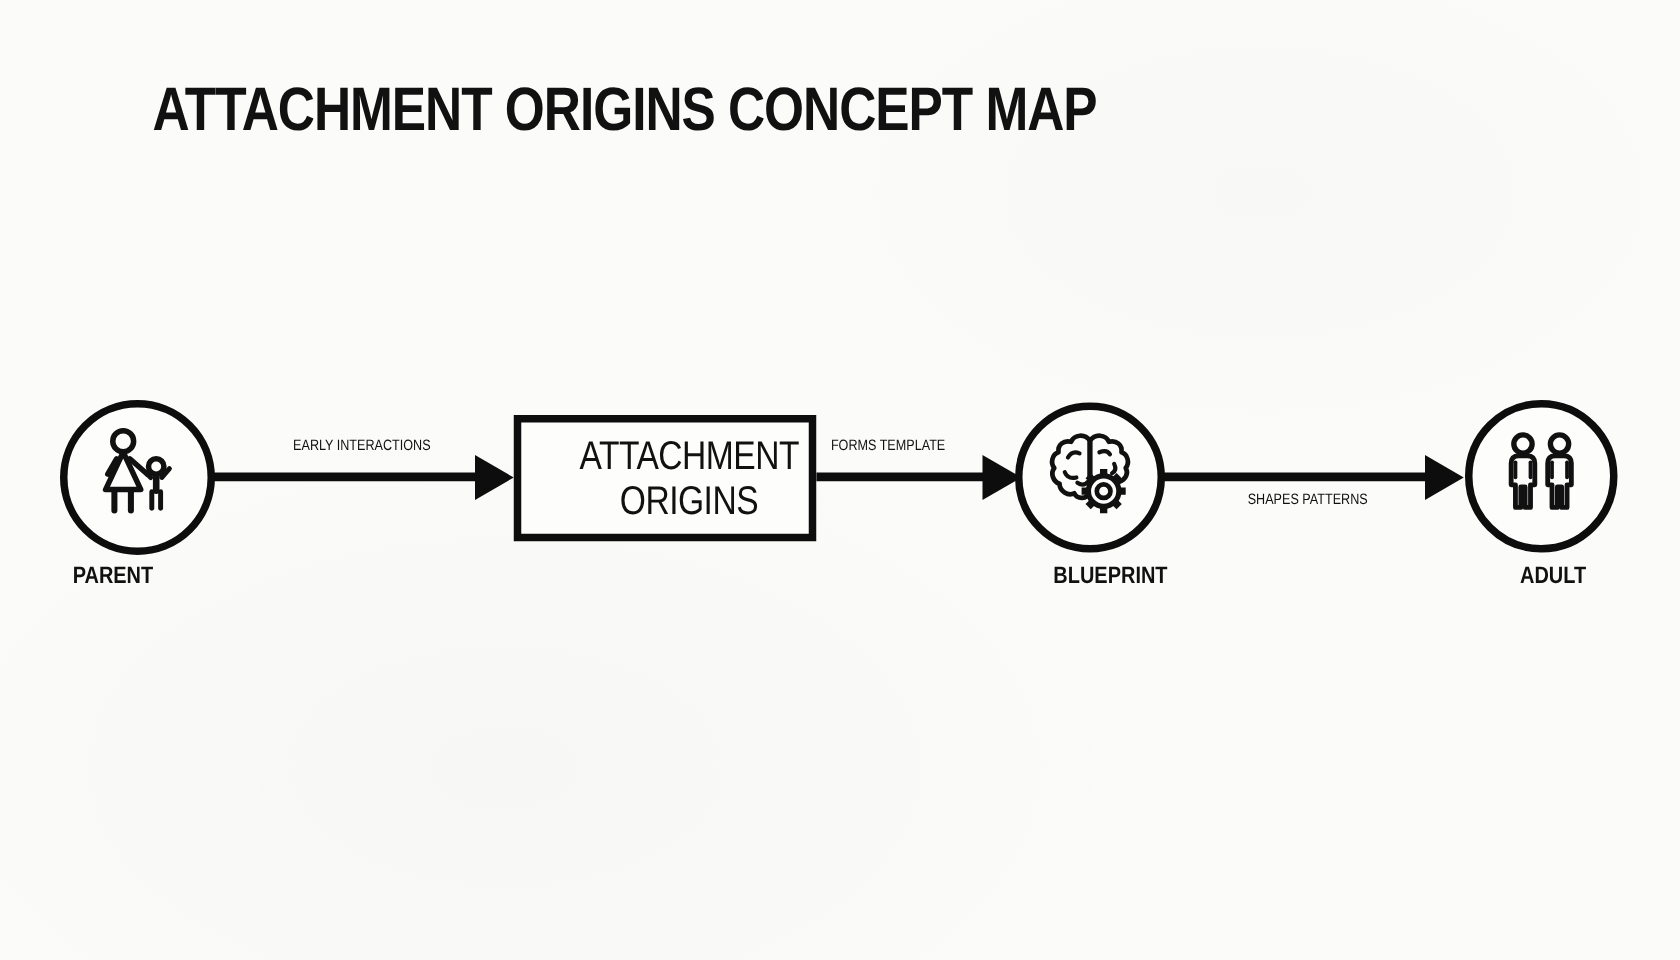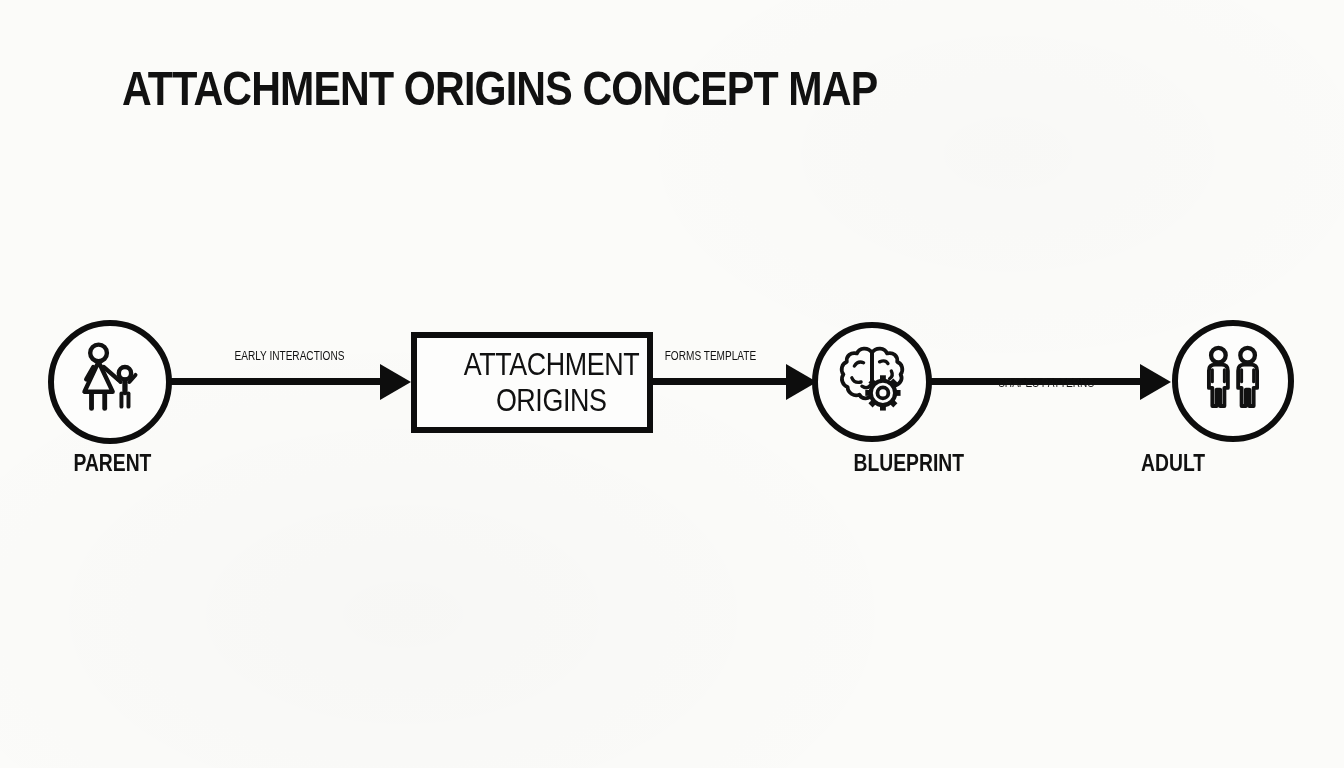--- a/index.html
+++ b/index.html
@@ -63,23 +63,22 @@
   }
   .node-box .box-label {
     font-size: 32px;
     font-weight: normal;
     line-height: 1.12;
     letter-spacing: -0.5px;
     width: 170px; 
   }
   .node-label {
     position: absolute;
-    font-size: 23px;
+    font-size: 19px;
     font-weight: bold;
-    text-align: center;
     white-space: nowrap;
   }
   .edge-label {
     position: absolute;
     font-size: 12px;
     font-weight: normal;
     text-align: center;
     white-space: nowrap;
   }
   .edge-line {
@@ -113,21 +112,21 @@
   <div class="edge-line" style="left:168px; top:378px; width:214px;"></div>
   <div class="edge-head" style="left:380px; top:364px;"></div>
   <div class="edge-label" style="left:189px; top:349px; width:200px;"><span class="condense-c">EARLY INTERACTIONS</span></div>
 
   <div class="edge-line" style="left:653px; top:378px; width:136px;"></div>
   <div class="edge-head" style="left:786px; top:364px;"></div>
   <div class="edge-label" style="left:630px; top:349px; width:160px;"><span class="condense-c">FORMS TEMPLATE</span></div>
 
   <div class="edge-line" style="left:930px; top:378px; width:212px;"></div>
   <div class="edge-head" style="left:1140px; top:364px;"></div>
-  <div class="edge-label" style="left:956px; top:376px; width:180px;"><span class="condense-c">SHAPES PATTERNS</span></div>
+  <div class="edge-label" style="left:956px; top:392px; width:180px;"><span class="condense-c">SHAPES PATTERNS</span></div>
 
   <div class="node-circle" style="left:48px; top:320px; width:124px; height:124px;">
     <svg class="icon" width="88" height="88" viewBox="0 0 100 100">
 
       <circle class="stroke" cx="37" cy="17" r="9.5" stroke-width="5"></circle>
       <path class="stroke" d="M 37,27 L 21,61 H 53 Z" stroke-width="5"></path>
       <path class="stroke" d="M 29,62 V 80" stroke-width="5.5"></path>
       <path class="stroke" d="M 44,62 V 80" stroke-width="5.5"></path>
       <path class="stroke" d="M 31,33 L 23,47" stroke-width="5"></path>
       <path class="stroke" d="M 43,33 L 59,47" stroke-width="5"></path>
@@ -184,15 +183,15 @@
         <path class="stroke" d="M 26,37 V 51" stroke-width="3.5"></path>
         <path class="stroke" d="M 40,37 V 51" stroke-width="3.5"></path>
 
         <circle class="stroke" cx="67" cy="20" r="8.5" stroke-width="5"></circle>
         <path class="stroke" stroke-width="4.5" d="M 56,58 V 38 Q 56,31 63,31 H 71 Q 78,31 78,38 V 58 H 74 V 79 H 69 V 60 H 65 V 79 H 60 V 58 Z"></path>
         <path class="stroke" d="M 60,37 V 51" stroke-width="3.5"></path>
         <path class="stroke" d="M 74,37 V 51" stroke-width="3.5"></path>
       </g>
     </svg>
   </div>
-  <div class="node-label" style="left:1113px; top:450px; width:120px;"><span class="condense-c">ADULT</span></div>
+  <div class="node-label" style="left:1211px; top:450px; width:120px;"><span class="condense-c">ADULT</span></div>
 
 </div>
 
 </body></html>

